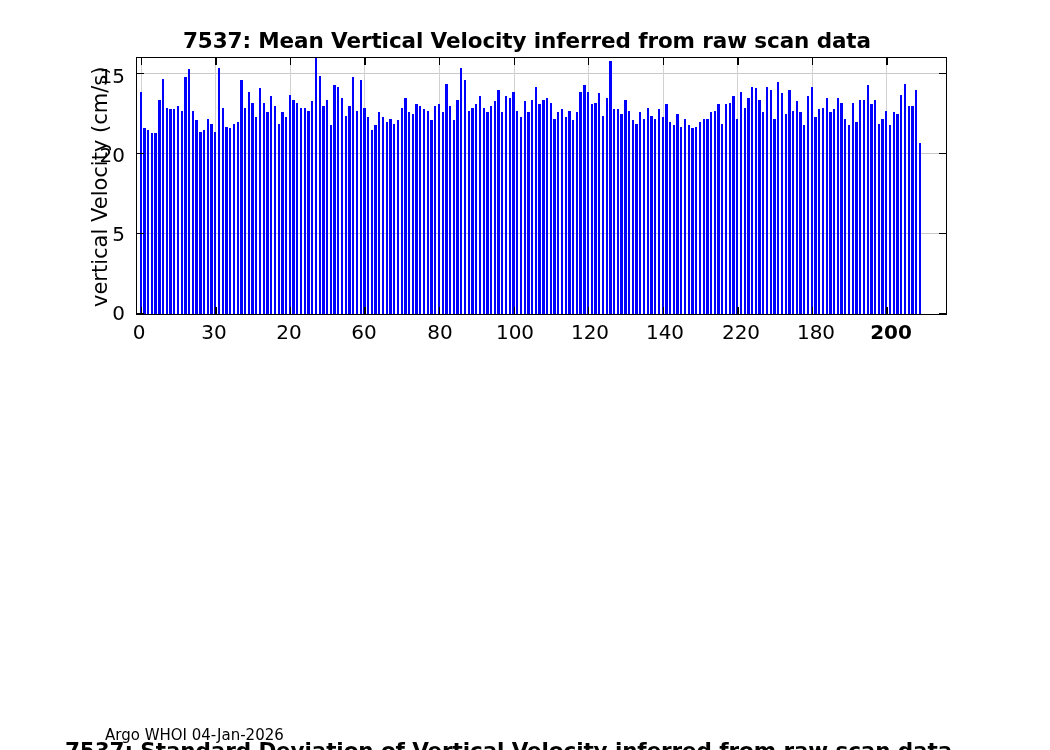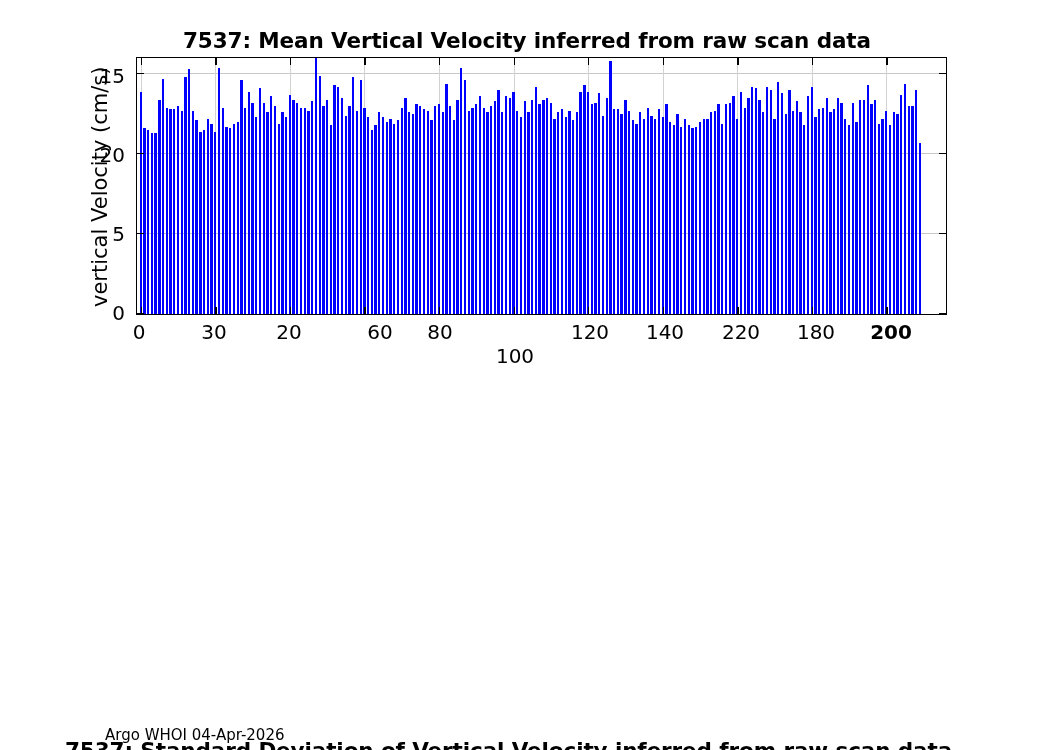--- a/index.html
+++ b/index.html
@@ -134,23 +134,23 @@
     <div class="ylabel" style="left:88px; top:307px;">vertical Velocity (cm/s)</div>
 
     <div class="yticklabel" style="left:100px; top:313px; width:25px;">0</div>
     <div class="yticklabel" style="left:100px; top:234px; width:25px;">5</div>
     <div class="yticklabel" style="left:88px; top:155px; width:37px;">20</div>
     <div class="yticklabel" style="left:88px; top:76px; width:37px;">15</div>
 
     <div class="xticklabel" style="left:139px; top:320px;">0</div>
     <div class="xticklabel" style="left:214px; top:320px;">30</div>
     <div class="xticklabel" style="left:289px; top:320px;">20</div>
-    <div class="xticklabel" style="left:380px; top:320px;">60</div>
+    <div class="xticklabel" style="left:364px; top:320px;">60</div>
     <div class="xticklabel" style="left:440px; top:320px;">80</div>
-    <div class="xticklabel" style="left:515px; top:320px;margin-top:24px;">100</div>
+    <div class="xticklabel" style="left:515px; top:320px;">100</div>
     <div class="xticklabel" style="left:590px; top:320px;">120</div>
     <div class="xticklabel" style="left:665px; top:320px;">140</div>
     <div class="xticklabel" style="left:741px; top:320px;">220</div>
     <div class="xticklabel" style="left:816px; top:320px;">180</div>
     <div class="xticklabel" style="left:891px; top:320px;font-weight:bold;">200</div>
 
     <div class="plot-frame" id="frame-mean" style="left:136px; top:57px; width:811px; height:258px;">
         <div class="gridline" style="bottom: 80px;"></div>
         <div class="gridline" style="bottom: 160px;"></div>
         <div class="gridline" style="bottom: 240px;"></div>
@@ -409,15 +409,15 @@
         <div class="tick-y-right" style="bottom: 240px;"></div>
       </div>
   </div>
 
   <div class="panel" style="left:0; top:360px; width:1050px; height:390px;">
 
     <div class="plot-title" style="left:65px; top:378px;">7537: Standard Deviation of Vertical Velocity inferred from raw scan data</div>
 
   </div>
 
-  <div class="footer" style="left:105px; top:726px;">Argo WHOI 04-Apr-2026</div>
+  <div class="footer" style="left:105px; top:726px;">Argo WHOI 04-Jan-2026</div>
 
 </div>
 
 </body></html>

